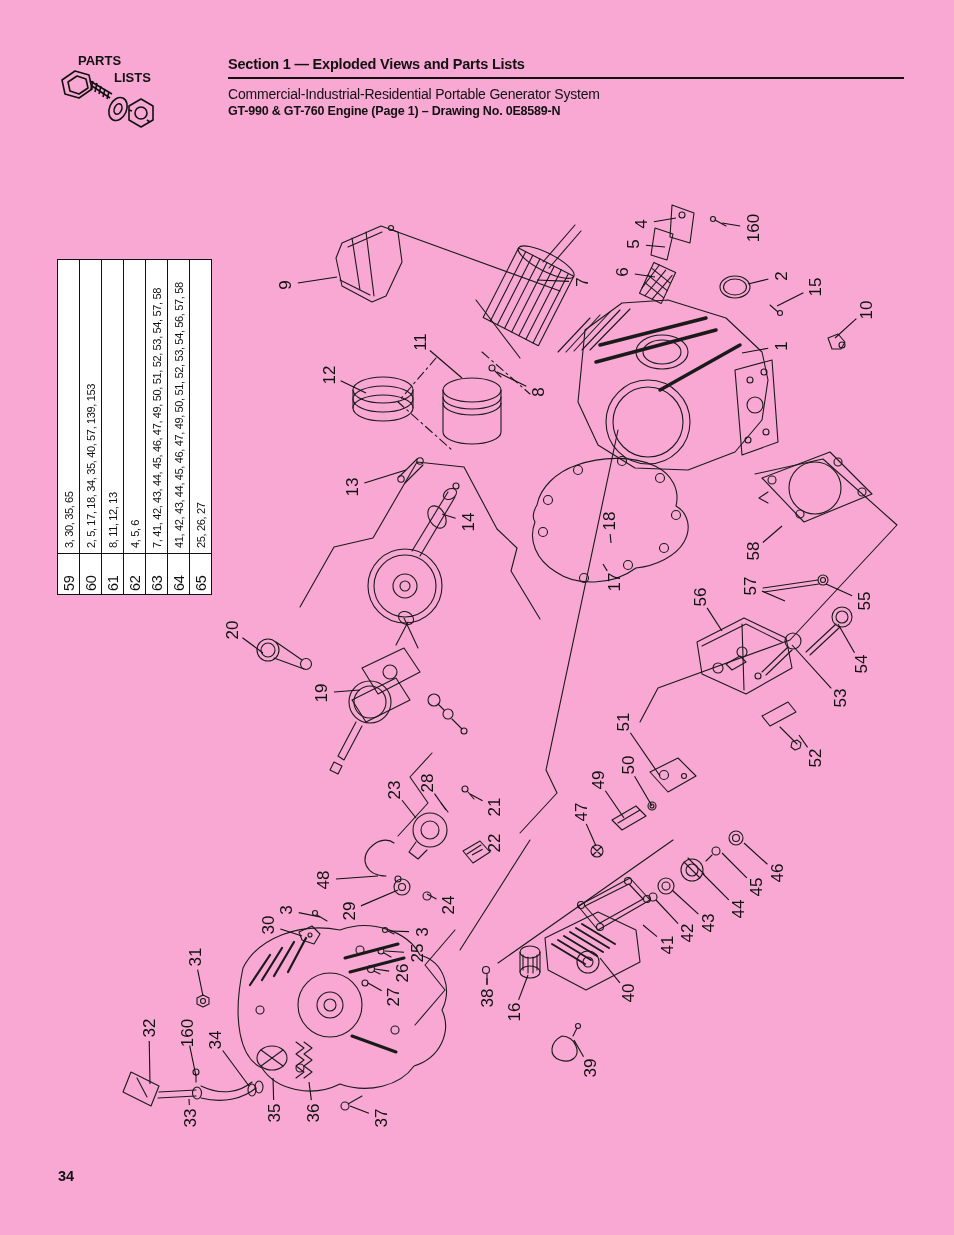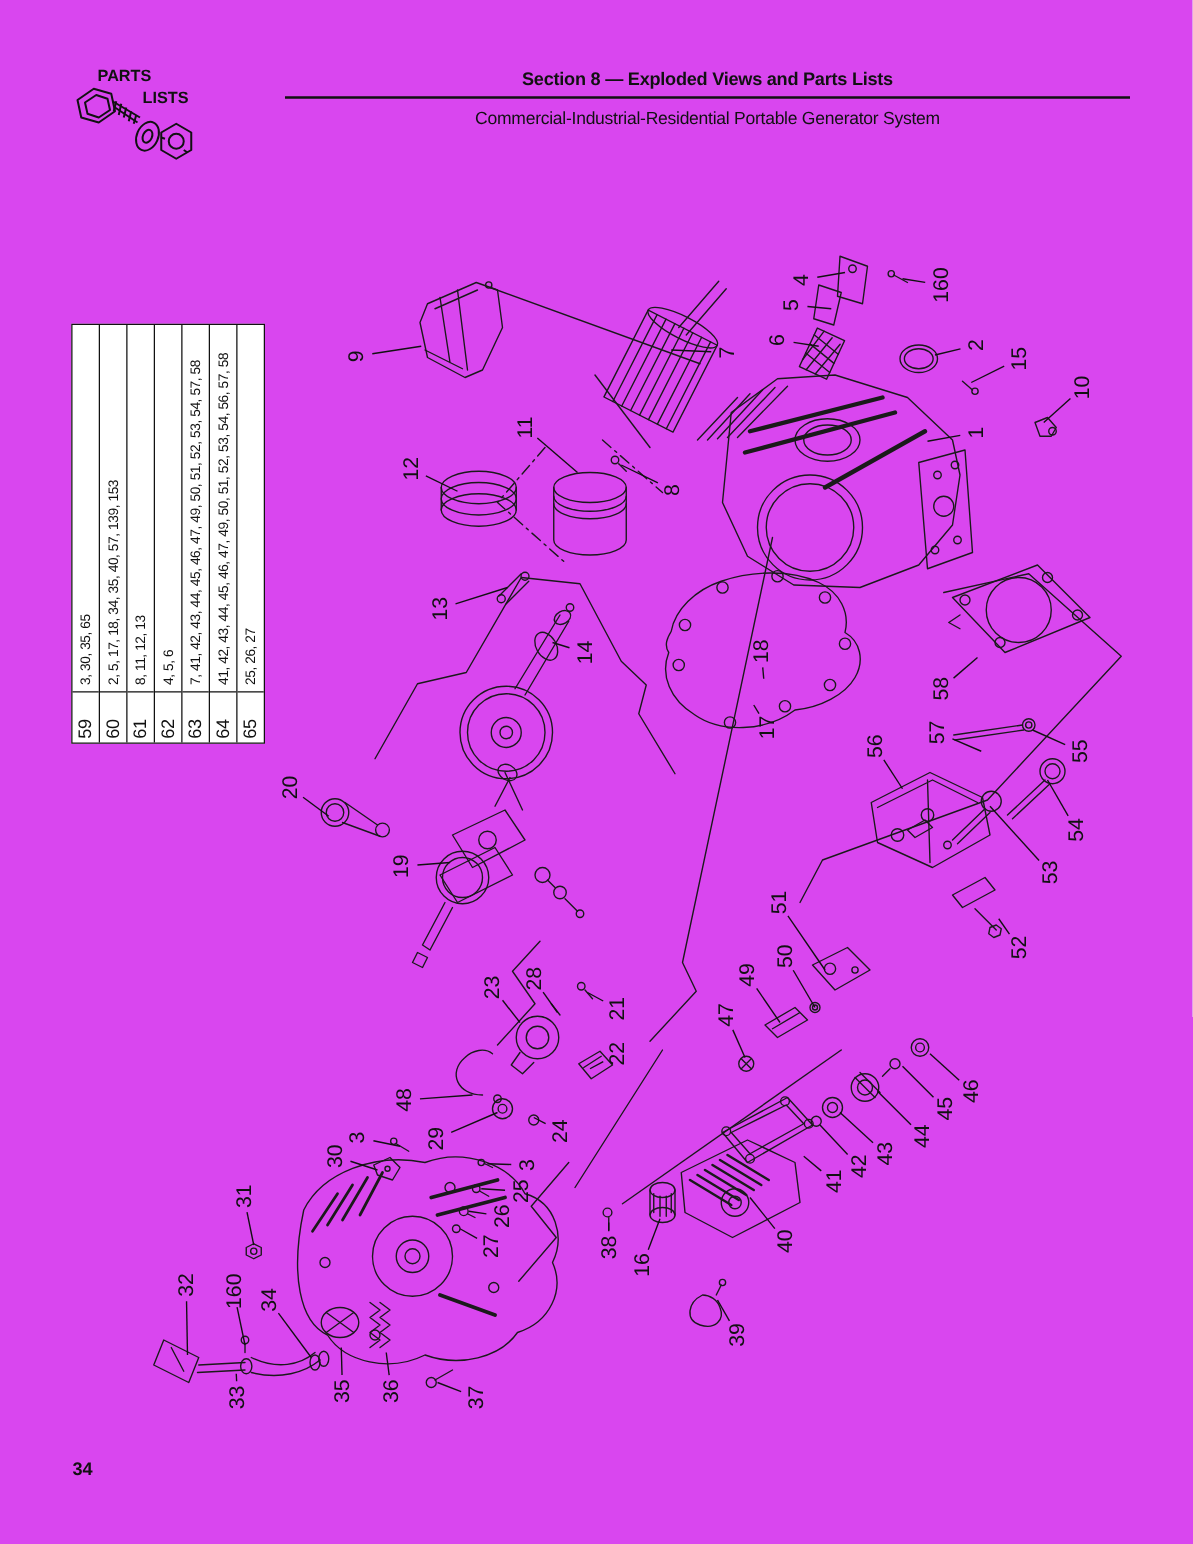--- a/index.html
+++ b/index.html
@@ -1,17 +1,17 @@
 <!DOCTYPE html>
 <html><head>
 <meta charset="utf-8">
 <style>
   html,body{margin:0;padding:0;background:#e8e8e8;}
-  .page{position:relative;width:954px;height:1235px;background:#d946ef;margin:0 auto;
-        font-family:"Liberation Sans",sans-serif;color:#111;overflow:hidden;text-align:center;}
+  .page{position:relative;width:954px;height:1235px;background:#f9a8d4;margin:0 auto;
+        font-family:"Liberation Sans",sans-serif;color:#111;overflow:hidden;}
   
   .hdr{position:absolute;left:228px;top:56px;width:676px;}
   .h-section{font-size:14.5px;font-weight:700;letter-spacing:-0.2px;}
   .h-rule{height:2.2px;background:#111;margin:5px 0 7px 0;}
   .h-title{font-size:14px;font-weight:400;letter-spacing:-0.2px;}
   .h-sub{font-size:12.5px;font-weight:700;letter-spacing:-0.2px;margin-top:2px;}
   
   .logo{position:absolute;left:52px;top:48px;width:120px;height:92px;}
   .logo text{font-weight:700;font-size:13px;font-family:"Liberation Sans",sans-serif;fill:#111;}
   
@@ -53,23 +53,24 @@
         <polygon points="101,72 89,79 77,72 77,58 89,51 101,58"></polygon>
         <circle cx="89" cy="65" r="6"></circle>
         <path d="M77,62 L80,63 M98,74 L95,72"></path>
       </g>
     </g>
     <text x="26" y="17">PARTS</text>
     <text x="62" y="34">LISTS</text>
   </svg>
 
   <div class="hdr">
-    <div class="h-section">Section 8 — Exploded Views and Parts Lists</div>
+    <div class="h-section">Section 1 — Exploded Views and Parts Lists</div>
     <div class="h-rule"></div>
     <div class="h-title">Commercial-Industrial-Residential Portable Generator System</div>
+    <div class="h-sub">GT-990 &amp; GT-760 Engine (Page 1) – Drawing No. 0E8589-N</div>
   </div>
 
   <div class="rt-wrap">
     <div class="rt" id="rot-table">
         <div class="rt-row">
           <span class="rt-key">59</span>
           <span class="rt-refs">3, 30, 35, 65</span>
         </div>
         <div class="rt-row">
           <span class="rt-key">60</span>

